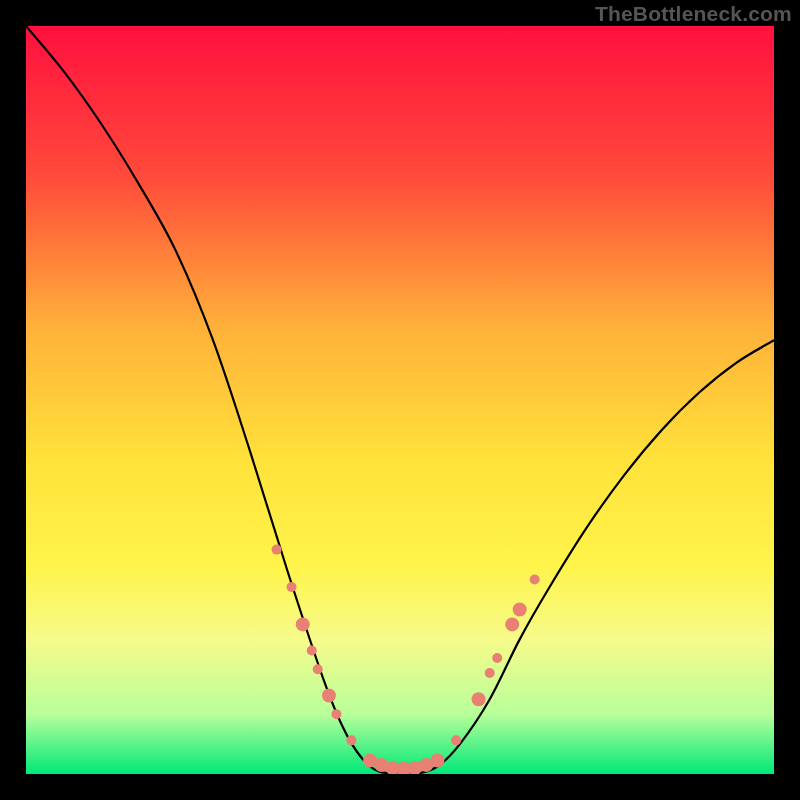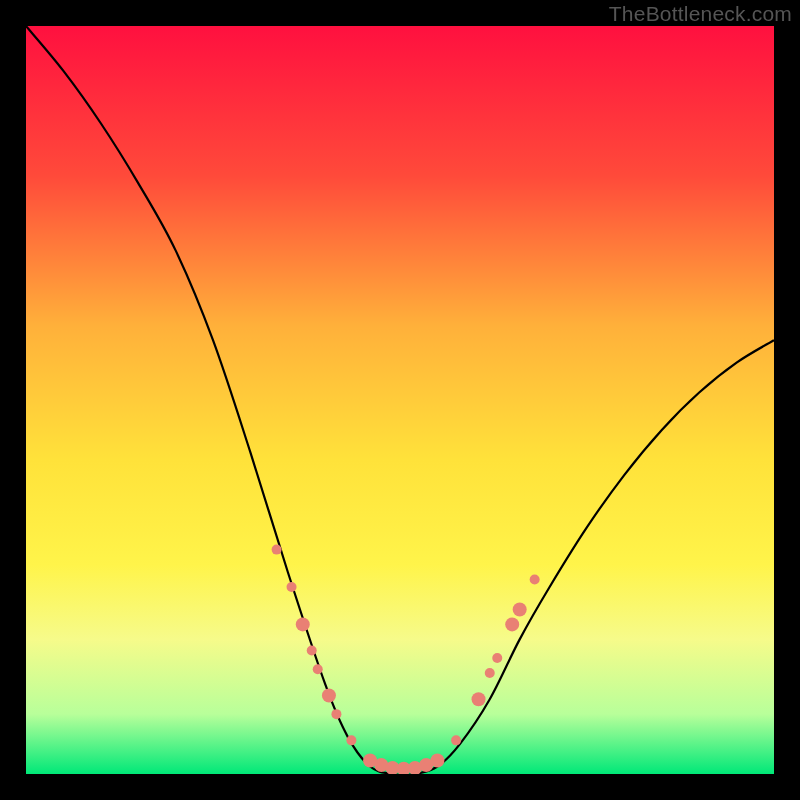--- a/index.html
+++ b/index.html
@@ -26,21 +26,21 @@
     width: 748px;
     height: 748px;
   }
   .watermark {
     position: absolute;
     top: 2px;
     right: 8px;
     color: #555;
     font-size: 21px;
     letter-spacing: 0.2px;
-    font-weight: 400;
+    font-weight: 700;
   }
   svg { display: block; }
 </style>
 </head>
 <body>
 
 <div class="frame">
   <svg class="plot" id="plot" viewBox="0 0 748 748">
       <defs>
         <linearGradient id="bg-grad" x1="0" y1="0" x2="0" y2="1">

